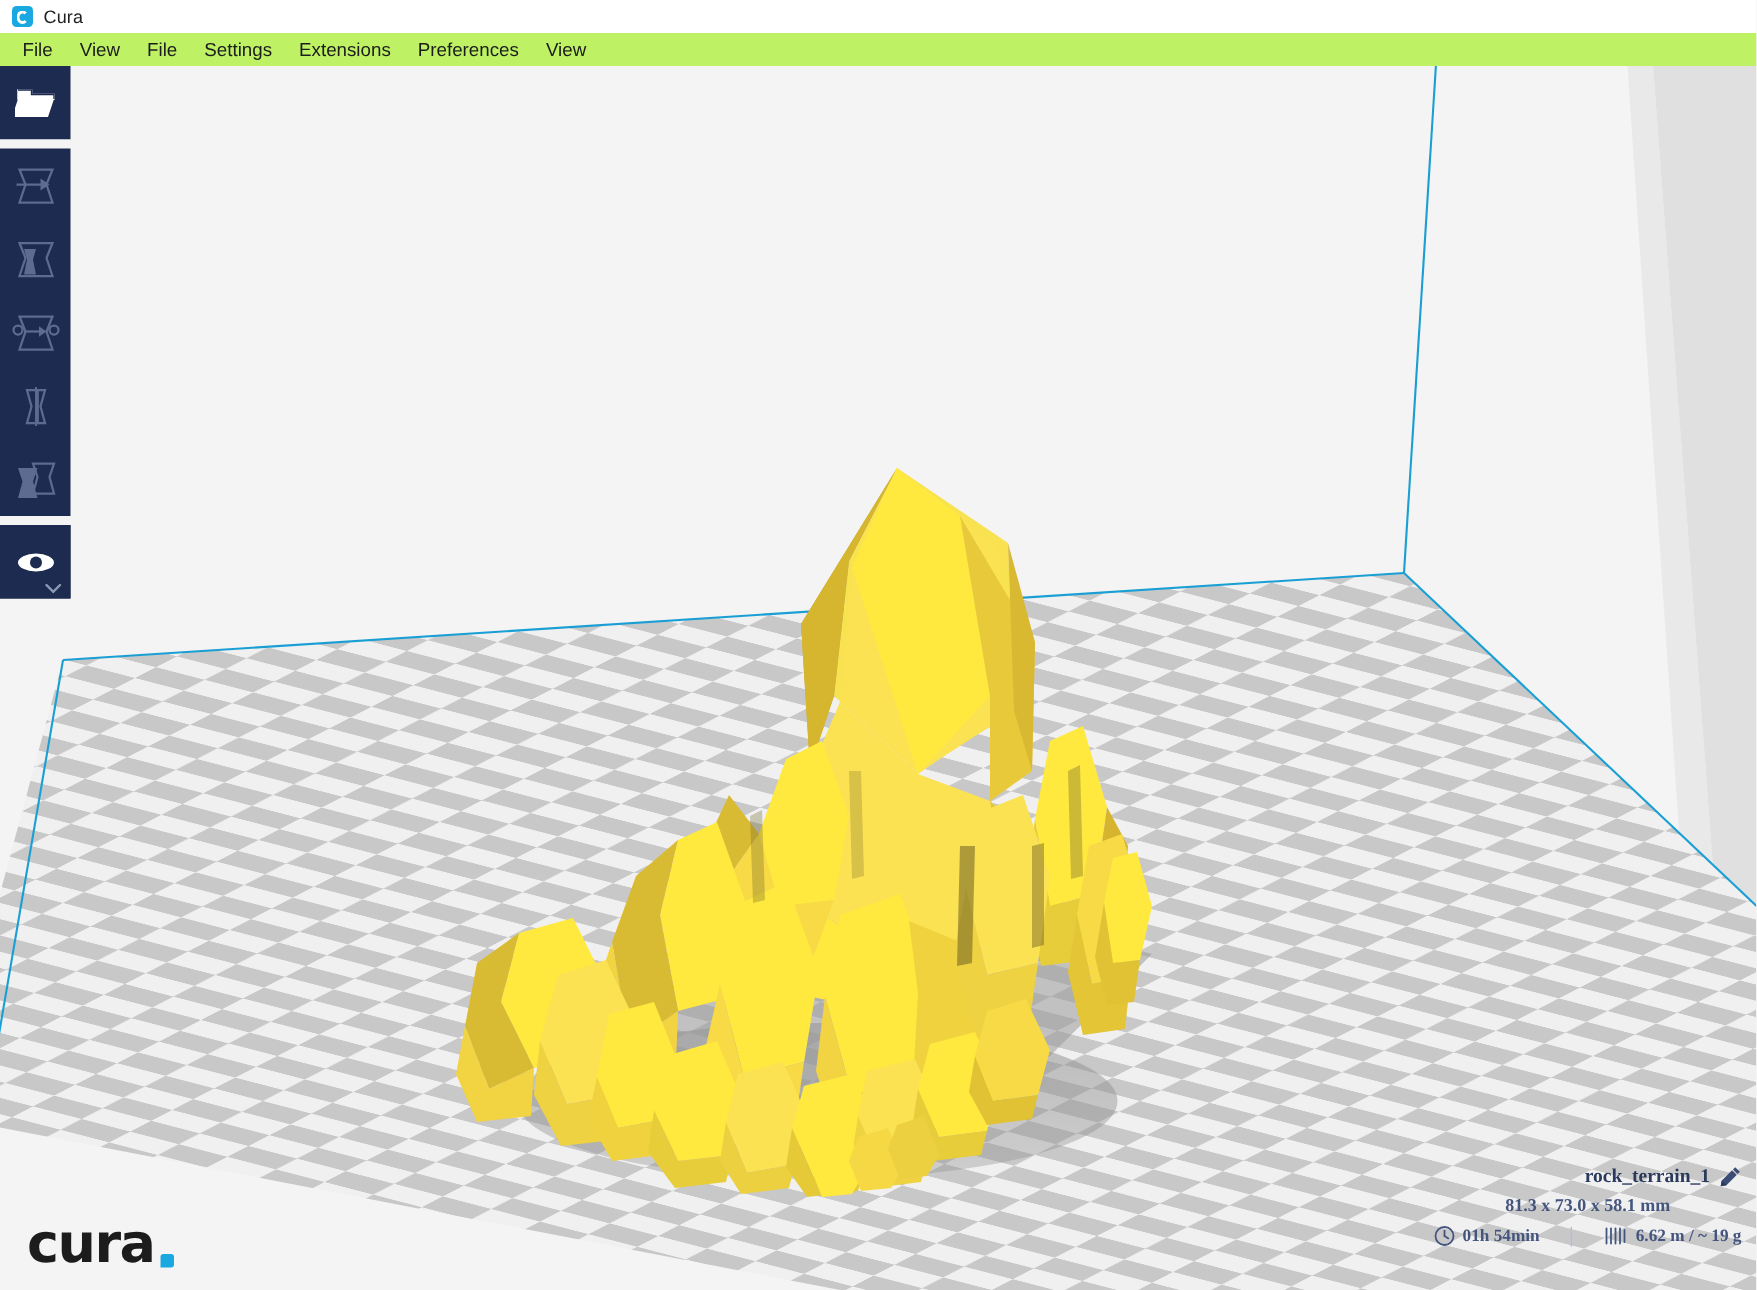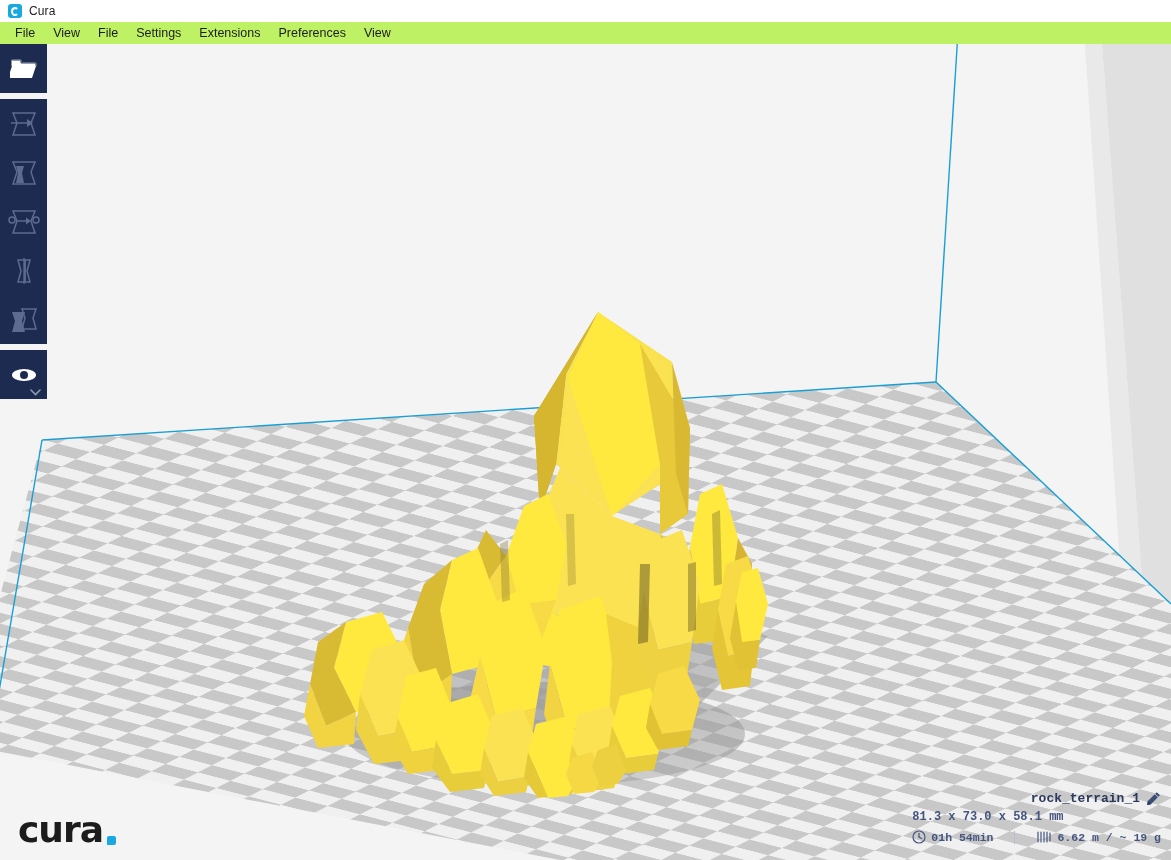--- a/index.html
+++ b/index.html
@@ -95,24 +95,24 @@
   .tool-btn.active { background: #1c2b4f; }
   .tool-btn svg { display: block; }
   .chevron {
     position: absolute; right: 6px; bottom: 3px;
     width: 11px; height: 8px;
   }
 
   
   .model-info {
     position: absolute;
-    right: 10px; bottom: 16px;
-    text-align: left;
+    right: 10px; bottom: 29px;
+    text-align: center;
     z-index: 20;
-    font-family: Liberation Mono, monospace;
+    font-family: Liberation Serif, serif;
   }
   .model-name-row {
     display: flex; align-items: center; justify-content: flex-end;
     gap: 6px;
     margin-bottom: 4px;
   }
   .model-name {
     font-size: 13px; font-weight: bold;
     color: #2b3a5c;
   }

